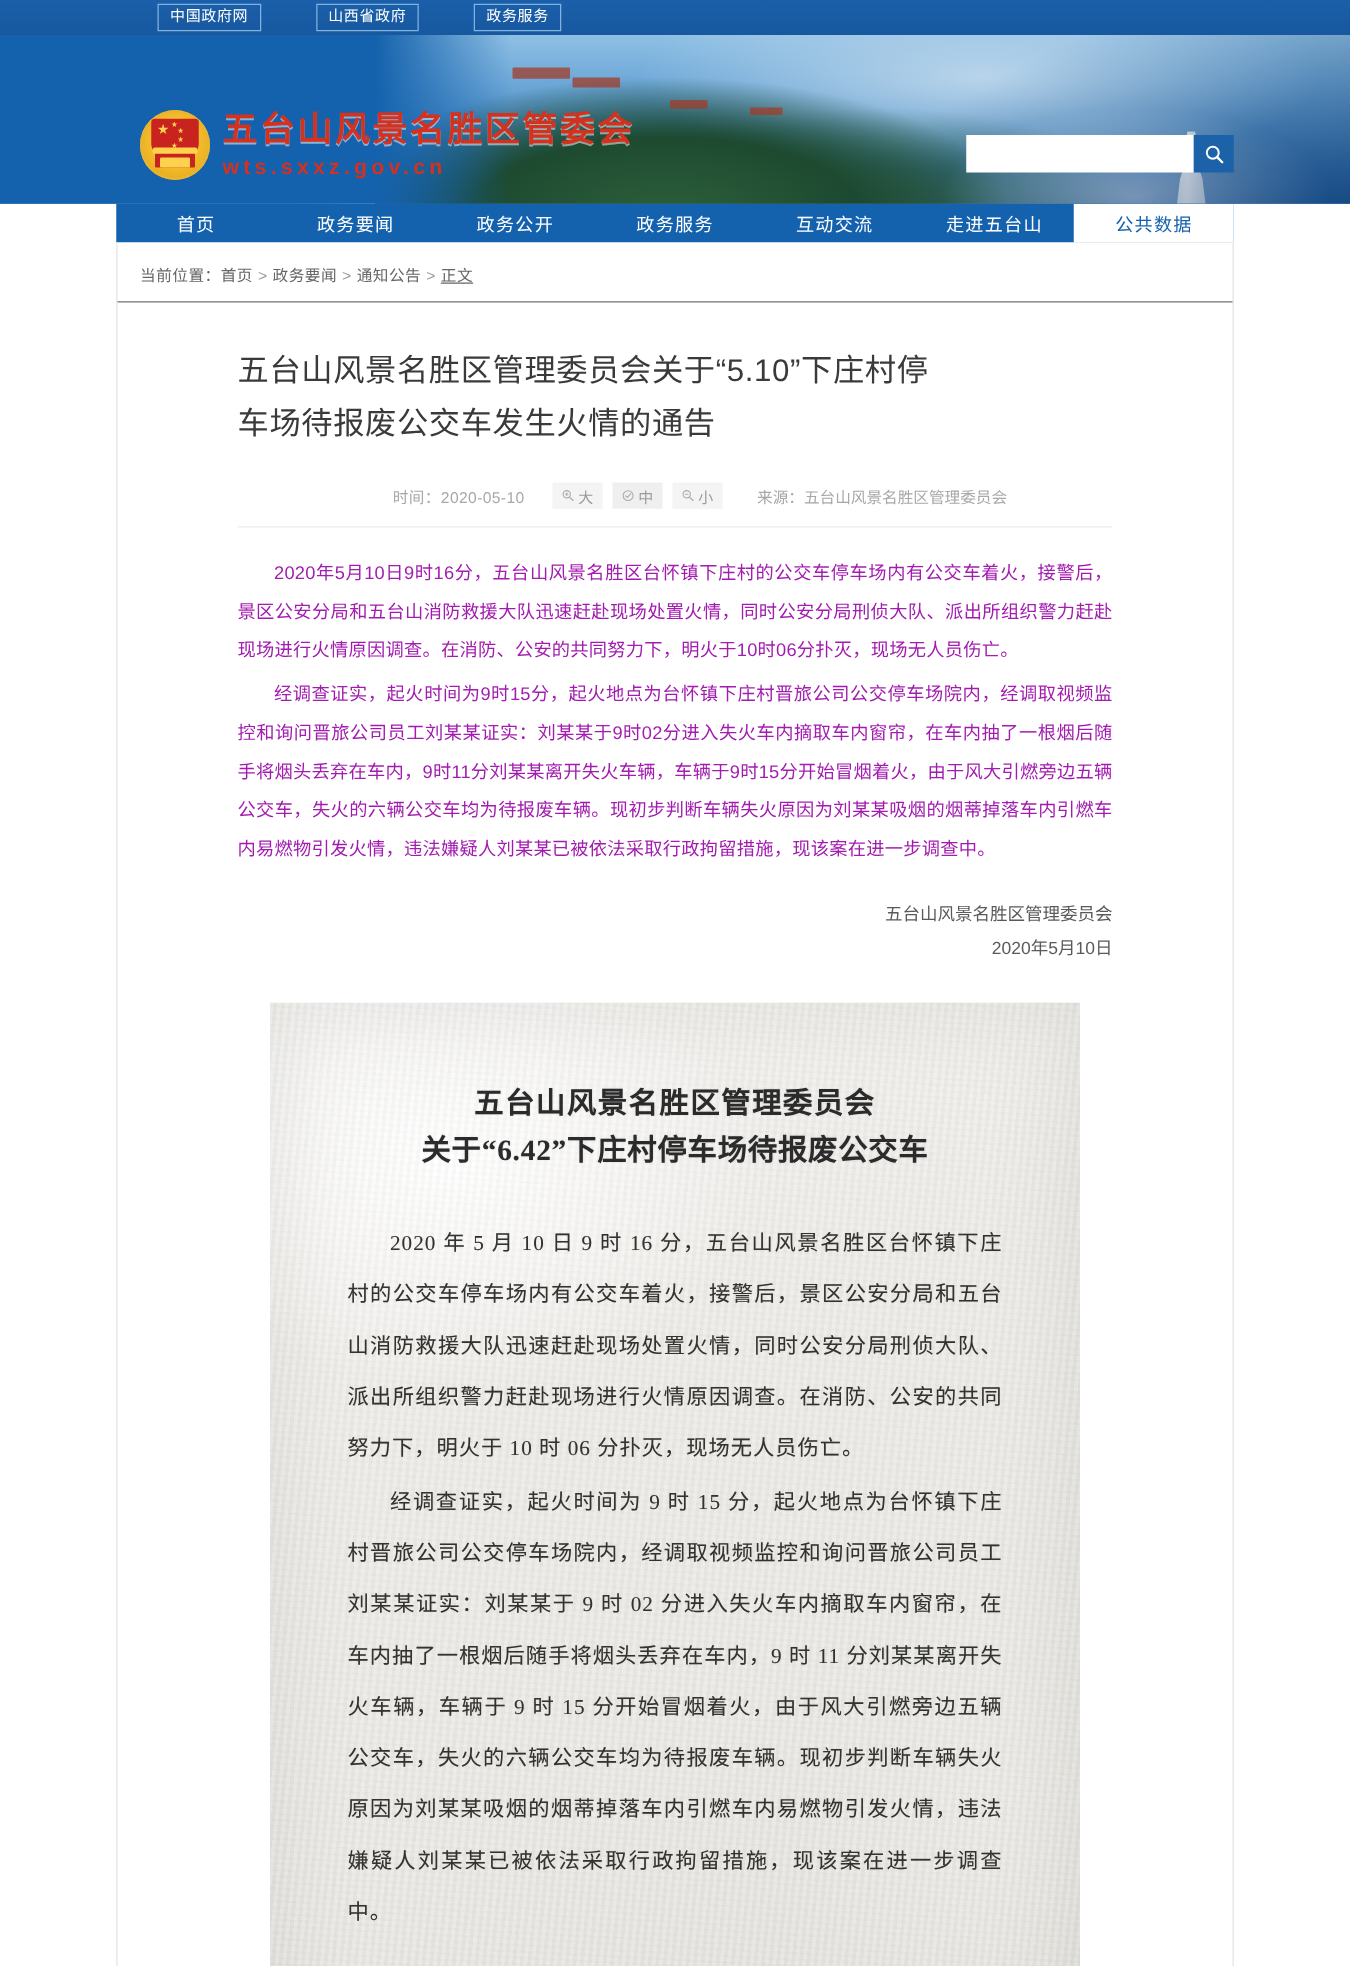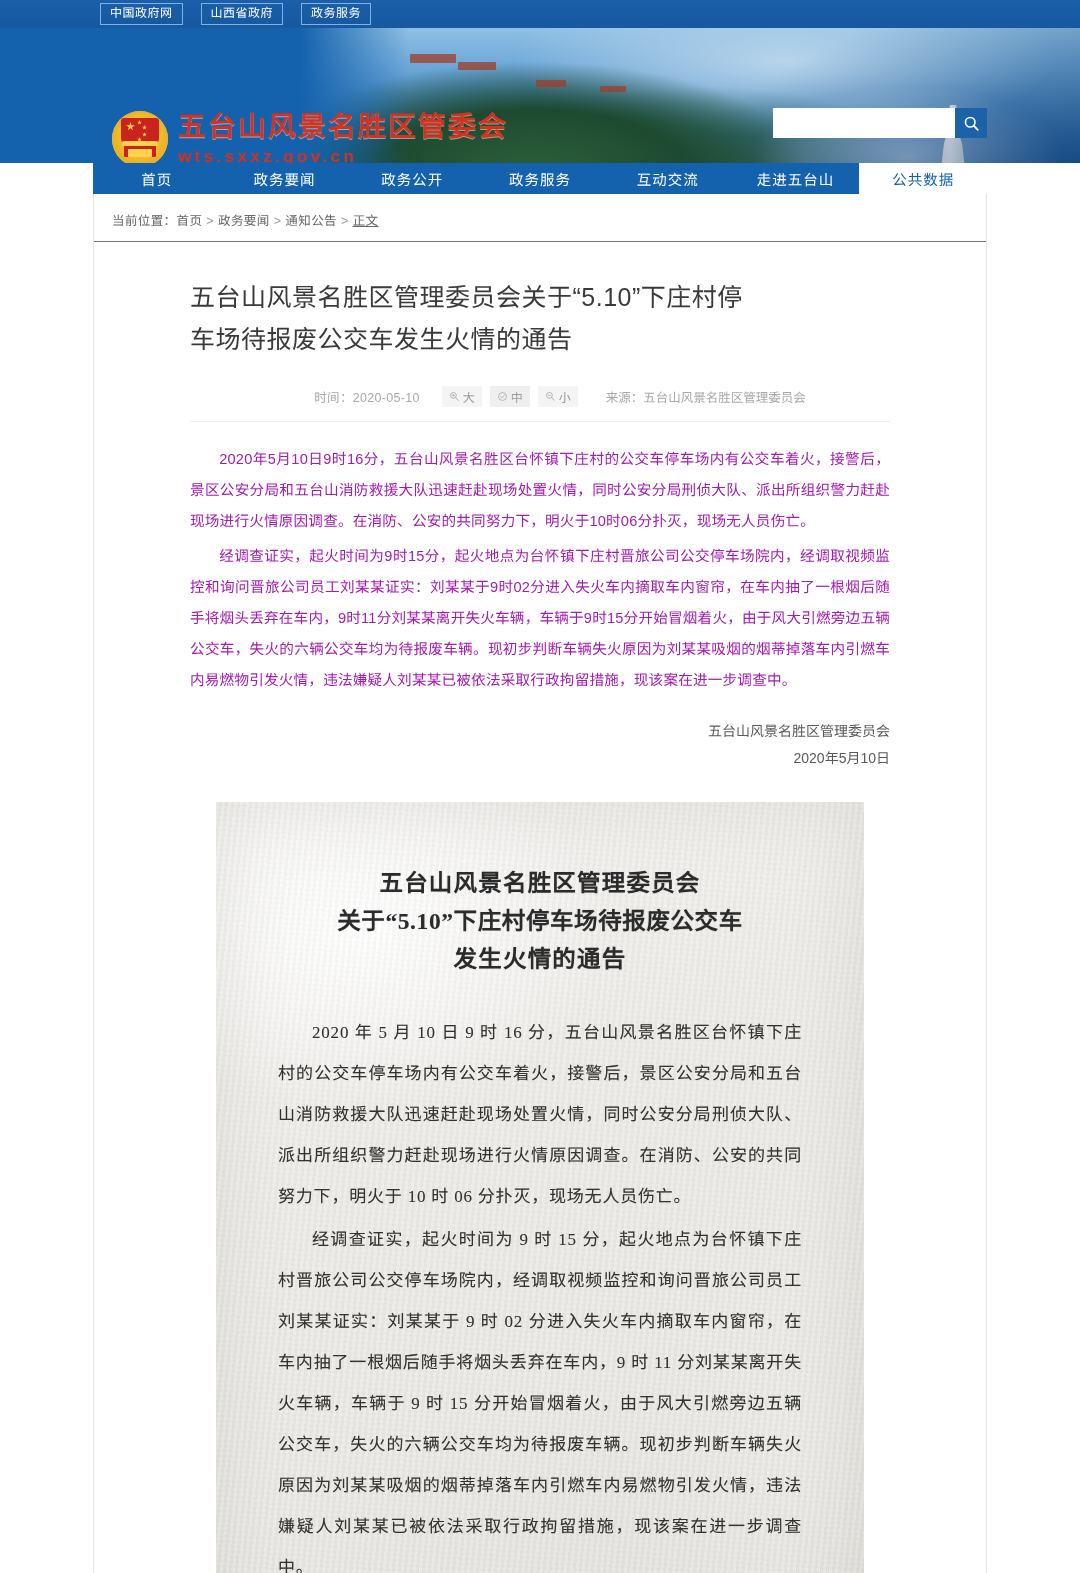--- a/index.html
+++ b/index.html
@@ -27,20 +27,21 @@
   .topbar a {
     display: inline-block;
     border: 1px solid #7fb4e0;
     color: #ffffff;
     font-size: 12px;
     line-height: 15px;
     padding: 2px 9px 3px;
     text-decoration: none;
     letter-spacing: .5px;
     white-space: nowrap;
+    margin-left: 26px;
   }
 
   
   .banner {
     height: 135px;
     position: relative;
     overflow: hidden;
     background: #1462ad;
   }
   .banner-photo {
@@ -76,21 +77,20 @@
   }
   .banner-mask-left {
     position: absolute; left: 0; top: 0; width: 310px; height: 100%;
     background: linear-gradient(90deg, #1462ad 0%, #1462ad 58%, rgba(20,98,173,.92) 76%, rgba(20,98,173,.25) 94%, rgba(20,98,173,0) 100%);
   }
   .logo-wrap {
     position: absolute;
     left: 112px; top: 60px;
     display: flex; align-items: center; gap: 10px;
     z-index: 4;
-    margin-top: 23px;
   }
   .emblem {
     width: 56px; height: 56px; position: relative; flex: none;
   }
   .emblem .ring {
     position: absolute; inset: 0;
     border-radius: 50%;
     background: radial-gradient(circle at 50% 45%, #ffd34d 0%, #f0b828 55%, #d99a12 100%);
     box-shadow: inset 0 0 0 2px #e8b431;
   }
@@ -416,22 +416,21 @@
 
       <div class="sign">
         <div>五台山风景名胜区管理委员会</div>
         <div>2020年5月10日</div>
       </div>
 
       <div class="scan">
         <div class="scan-inner">
           <div class="scan-title">
             <div>五台山风景名胜区管理委员会</div>
-            <div>关于“5.10”下庄村停车场待报废公交车</div>
-            <div>发生火情的通告</div>
+            <div>关于“6.42”下庄村停车场待报废公交车</div>
           </div>
           <p class="scan-para">2020 年 5 月 10 日 9 时 16 分，五台山风景名胜区台怀镇下庄村的公交车停车场内有公交车着火，接警后，景区公安分局和五台山消防救援大队迅速赶赴现场处置火情，同时公安分局刑侦大队、派出所组织警力赶赴现场进行火情原因调查。在消防、公安的共同努力下，明火于 10 时 06 分扑灭，现场无人员伤亡。</p>
           <p class="scan-para">经调查证实，起火时间为 9 时 15 分，起火地点为台怀镇下庄村晋旅公司公交停车场院内，经调取视频监控和询问晋旅公司员工刘某某证实：刘某某于 9 时 02 分进入失火车内摘取车内窗帘，在车内抽了一根烟后随手将烟头丢弃在车内，9 时 11 分刘某某离开失火车辆，车辆于 9 时 15 分开始冒烟着火，由于风大引燃旁边五辆公交车，失火的六辆公交车均为待报废车辆。现初步判断车辆失火原因为刘某某吸烟的烟蒂掉落车内引燃车内易燃物引发火情，违法嫌疑人刘某某已被依法采取行政拘留措施，现该案在进一步调查中。</p>
 
         </div>
       </div>
 
     </div>
   </div>
 </div>

